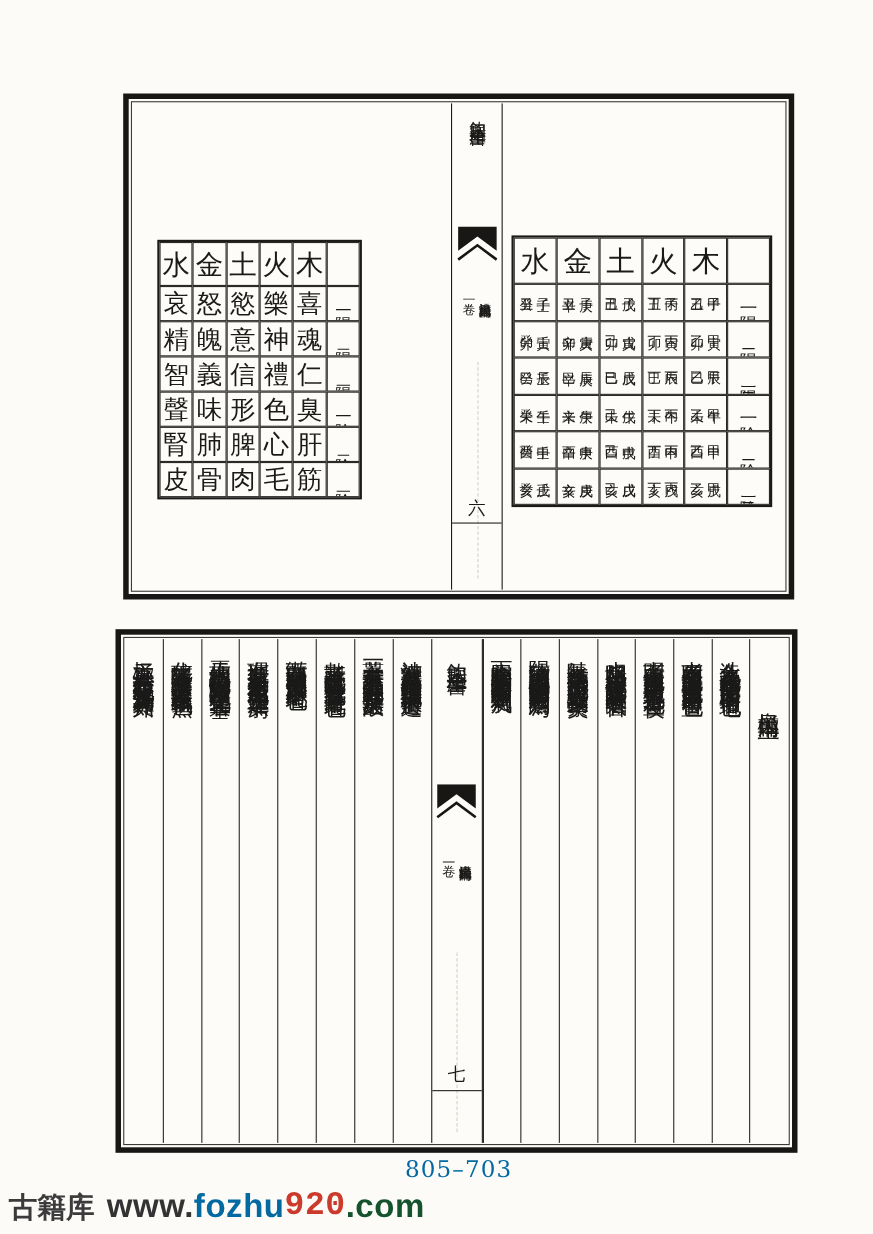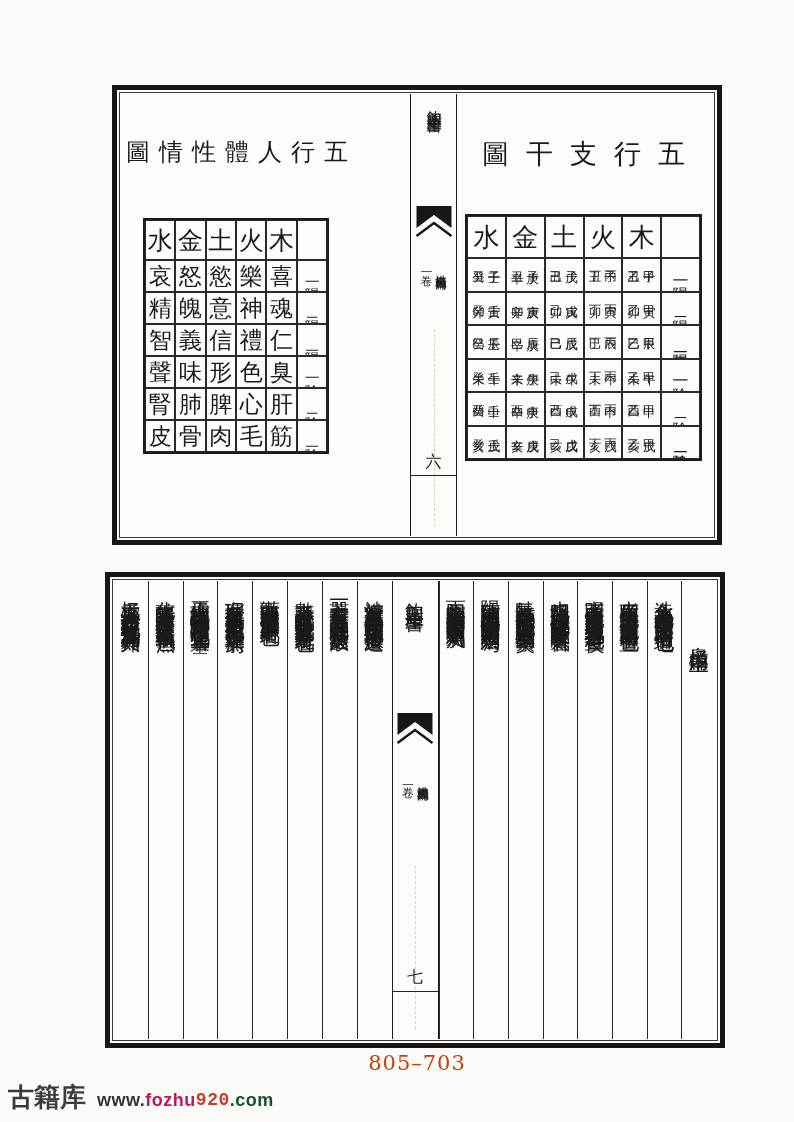--- a/index.html
+++ b/index.html
@@ -53,34 +53,33 @@
   .pair{writing-mode:vertical-rl;font-size:12.5px;line-height:1.08;letter-spacing:.5px;}
   .one-cell{font-size:23px;}
   
   .colgroup{display:flex;flex-direction:row-reverse;flex:8 1 0;min-width:0;}
   .tcol{flex:1 1 0;min-width:0;text-align:center;border-left:1.2px solid #2a2927;}
   .colgroup.left .tcol:last-child{border-left:none;}
   .vtext{display:inline-block;writing-mode:vertical-rl;font-size:20px;letter-spacing:1.6px;line-height:1;padding-top:4px;}
   .tcol.chapter .vtext{padding-top:50px;}
   
   .plate{position:absolute;left:297px;top:1051px;width:240px;text-align:center;
-    font-size:21px;letter-spacing:1px;color:#c2410c;}
+    font-size:21px;letter-spacing:1px;color:#0369a1;}
   .watermark{position:absolute;left:8px;top:1080px;display:flex;align-items:baseline;gap:11px;
     font-family:"Liberation Sans", sans-serif;font-weight:bold;}
   .wm-brand{font-size:26px;}
-  .wm-url{display:flex;font-size:18px;letter-spacing:.5px;}
+  .wm-url{display:flex;font-size:30px;letter-spacing:.5px;}
 </style>
 </head>
 <body>
 
 <section class="leaf top">
   <div class="leaf-inner">
 
     <div class="half right-half">
-      <div class="big-title r">圖干支行五</div>
       <div class="grid" id="gz-table">
           <div class="cell head corner"></div>
           <div class="cell head">木</div>
           <div class="cell head">火</div>
           <div class="cell head">土</div>
           <div class="cell head">金</div>
           <div class="cell head">水</div>
           <div class="cell rlabel">一陽</div>
           <div class="cell pair-cell">
             <span class="pair">甲子</span>
@@ -218,21 +217,20 @@
       </svg>
       <div class="strip-work">
         <span class="work">洪範皇極內篇</span>
         <span class="juan">卷一</span>
       </div>
       <div class="folio">六</div>
       <div class="strip-rule"></div>
     </div>
 
     <div class="half left-half">
-      <div class="big-title l">圖情性體人行五</div>
       <div class="grid" id="bd-table">
           <div class="cell head corner"></div>
           <div class="cell head">木</div>
           <div class="cell head">火</div>
           <div class="cell head">土</div>
           <div class="cell head">金</div>
           <div class="cell head">水</div>
           <div class="cell rlabel">一陽</div>
           <div class="cell one-cell">喜</div>
           <div class="cell one-cell">樂</div>
@@ -318,17 +316,17 @@
 
   </div>
 </section>
 
 <div class="plate">805–703</div>
 
 <div class="watermark">
   <span class="wm-brand" style="color: rgb(59, 59, 59);">古籍库</span>
   <span class="wm-url">
     <span style="color: rgb(51, 51, 51);">www.</span>
-    <span style="color: #be185d;">fozhu</span>
+    <span style="color: #0369a1;">fozhu</span>
     <span style="color: rgb(204, 58, 44); font-family: Liberation Mono, monospace;">920</span>
     <span style="color: #14532d;">.com</span>
   </span>
 </div>
 
 </body></html>

